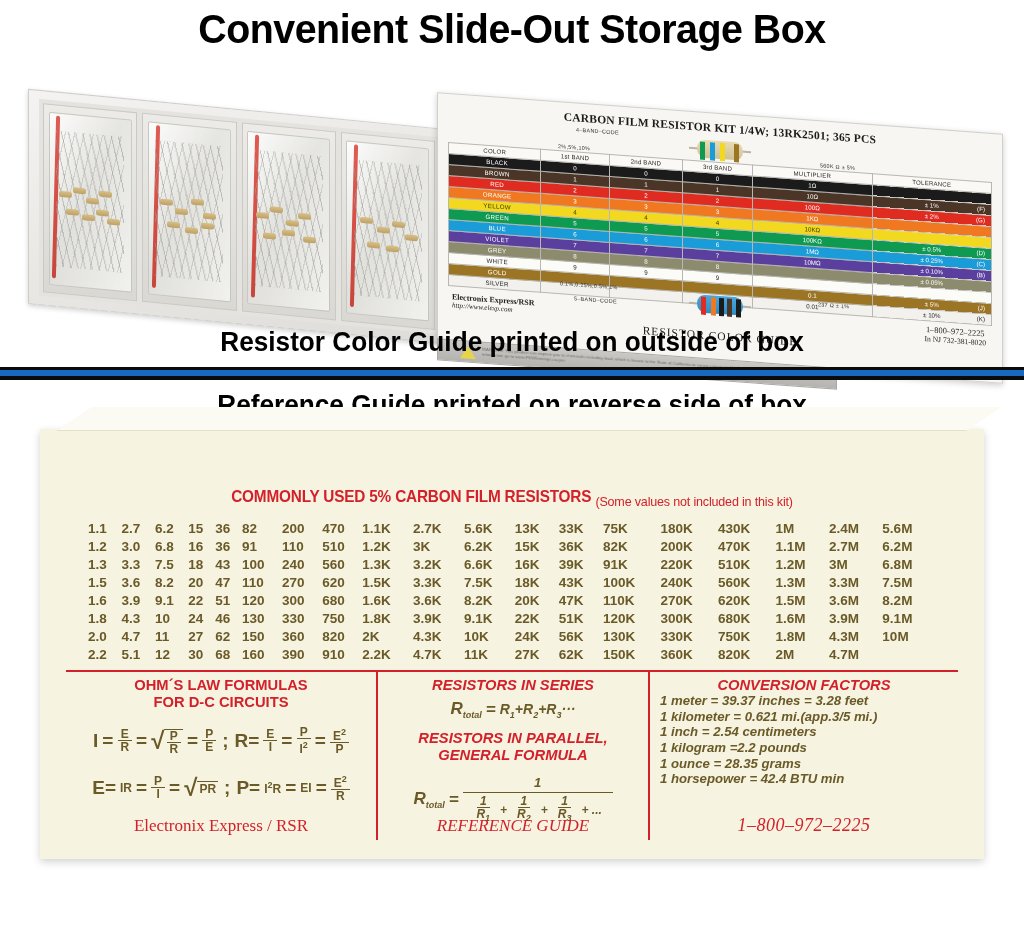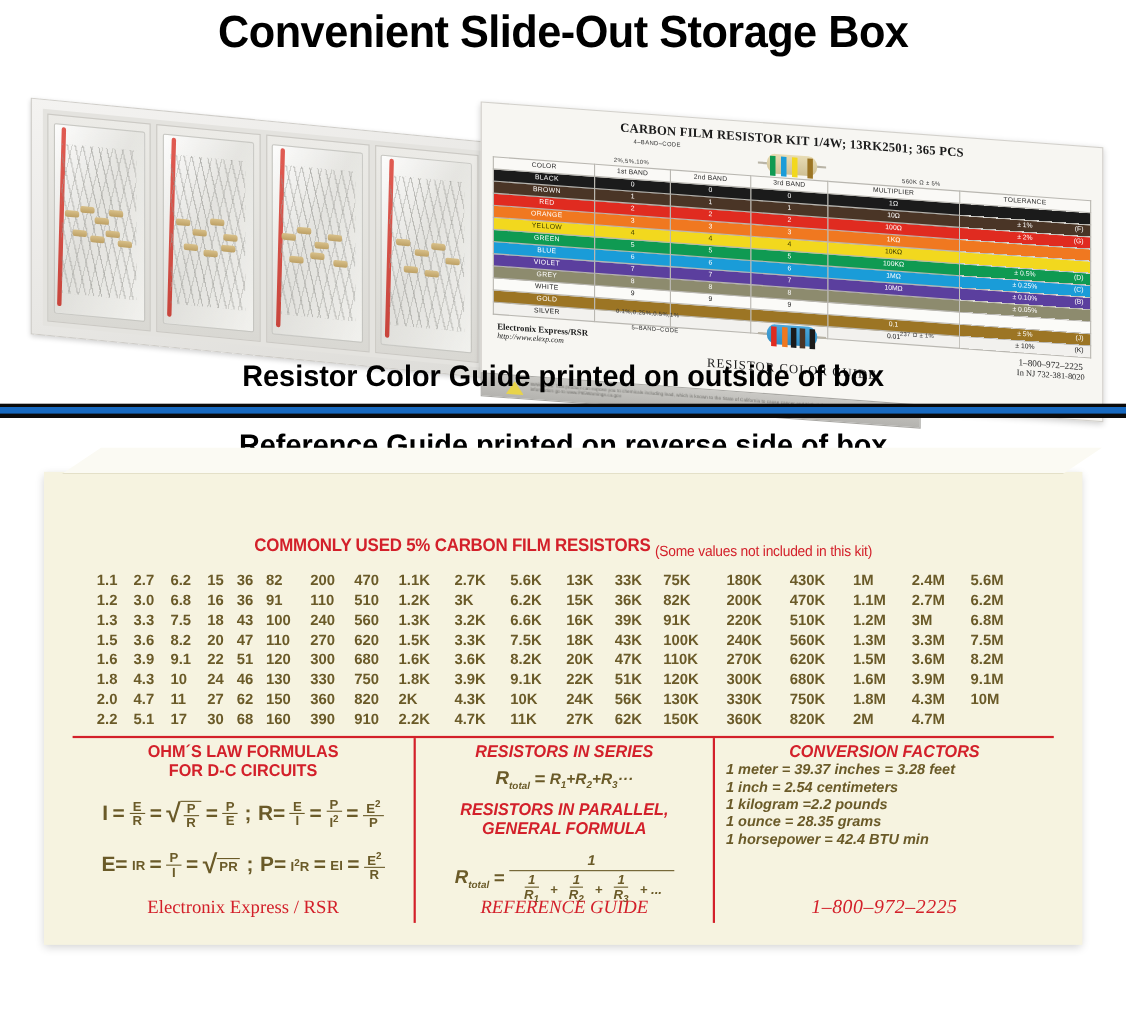--- a/index.html
+++ b/index.html
@@ -699,21 +699,21 @@
             <td>130K</td>
             <td>330K</td>
             <td>750K</td>
             <td>1.8M</td>
             <td>4.3M</td>
             <td>10M</td>
           </tr>
           <tr>
             <td>2.2</td>
             <td>5.1</td>
-            <td>17</td>
+            <td>12</td>
             <td>30</td>
             <td>68</td>
             <td>160</td>
             <td>390</td>
             <td>910</td>
             <td>2.2K</td>
             <td>4.7K</td>
             <td>11K</td>
             <td>27K</td>
             <td>62K</td>
@@ -838,20 +838,21 @@
           </span>
         </div>
 
         <div class="p-foot">REFERENCE GUIDE</div>
       </div>
 
       <div class="panel p3">
         <div class="p-title">CONVERSION FACTORS</div>
         <div class="conv">
             <div>1 meter = 39.37  inches = 3.28 feet</div>
+            <div>1 kilometer = 0.621 mi.(app.3/5 mi.)</div>
             <div>1 inch = 2.54 centimeters</div>
             <div>1 kilogram =2.2 pounds</div>
             <div>1 ounce = 28.35 grams</div>
             <div>1 horsepower = 42.4 BTU min</div>
           </div>
         <div class="p-foot num">1–800–972–2225</div>
       </div>
 
     </div>
   </div>

